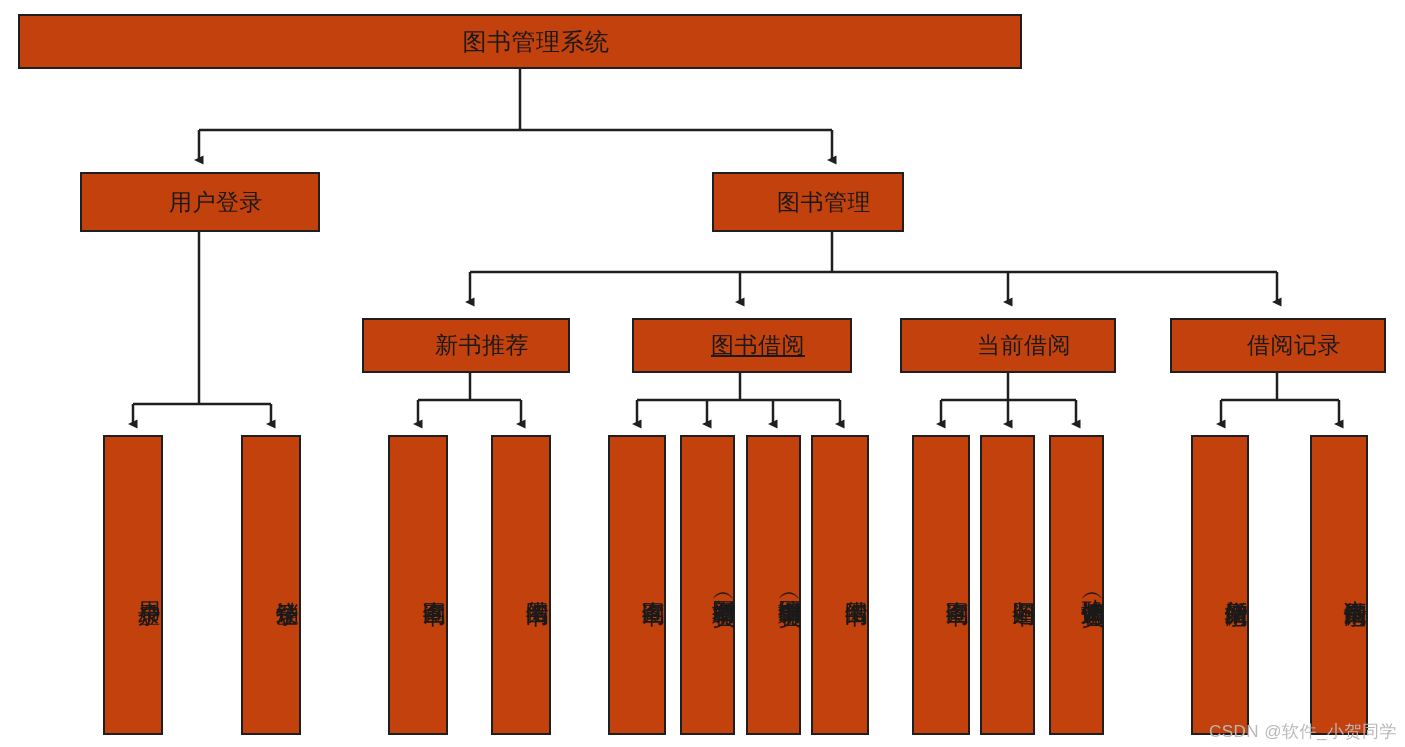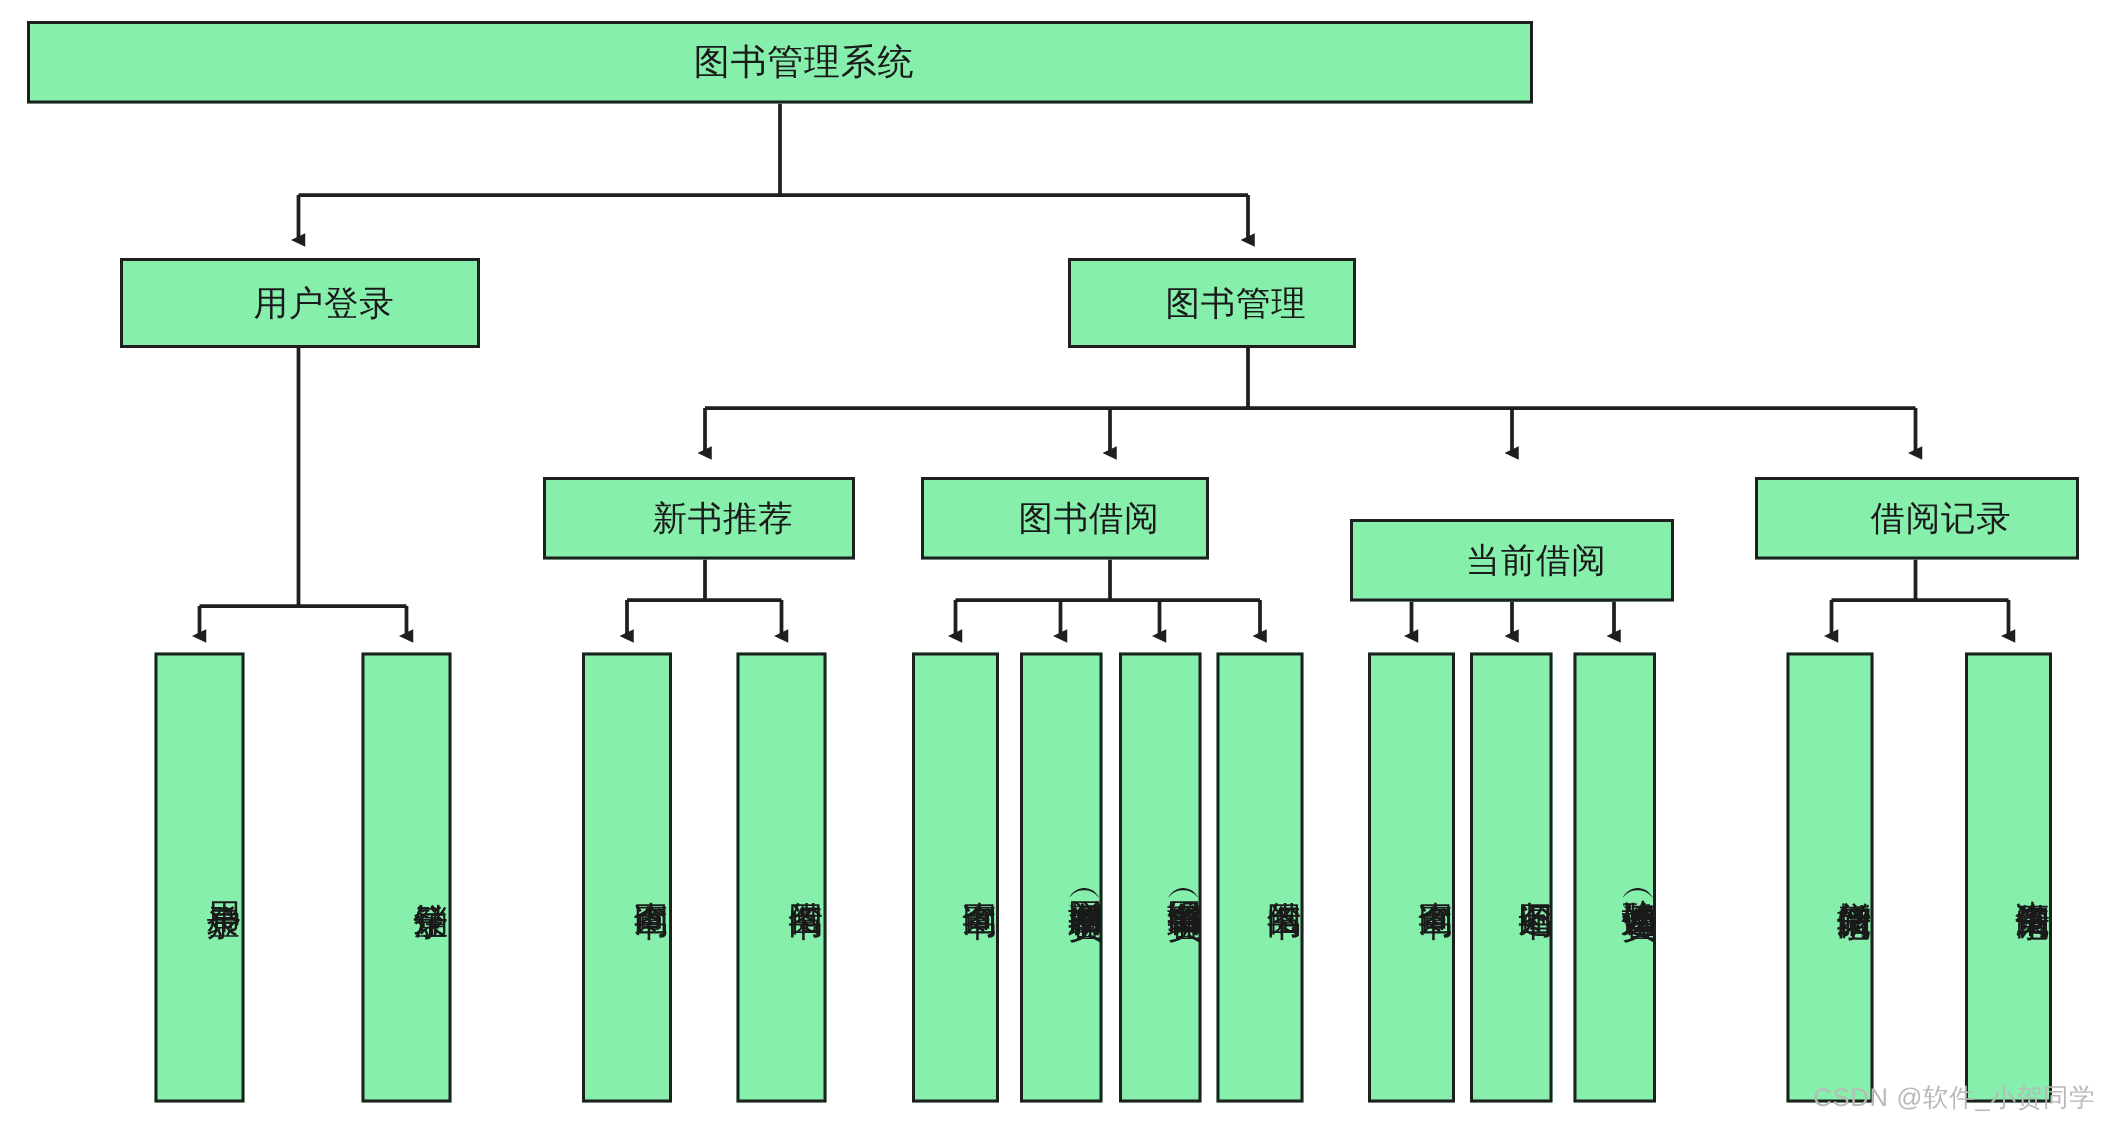--- a/index.html
+++ b/index.html
@@ -22,21 +22,21 @@
     position: absolute;
     left: 0;
     top: 0;
     width: 1405px;
     height: 747px;
   }
   .node-box {
     position: absolute;
     box-sizing: border-box;
     border: 2.5px solid #1f1f1f;
-    background: #86efac;
+    background: #c2410c;
     display: flex;
     align-items: center;
     justify-content: center;
     color: #1a1a1a;
     padding-left: 32px;
   }
   .node-box.horizontal .node-label {
     font-size: 23px;
     line-height: 1.15;
     letter-spacing: 0.5px;
@@ -132,24 +132,24 @@
   <div class="node-box horizontal" style="left:80px; top:172px; width:240px; height:60px;">
     <span class="node-label">用户登录</span>
   </div>
   <div class="node-box horizontal" style="left:712px; top:172px; width:192px; height:60px;">
     <span class="node-label">图书管理</span>
   </div>
 
   <div class="node-box horizontal" style="left:362px; top:318px; width:208px; height:55px;">
     <span class="node-label">新书推荐</span>
   </div>
-  <div class="node-box horizontal" style="left:614px; top:318px; width:192px; height:55px;">
+  <div class="node-box horizontal" style="left:632px; top:318px; width:220px; height:55px;text-decoration:underline;">
     <span class="node-label">图书借阅</span>
   </div>
-  <div class="node-box horizontal" style="left:900px; top:318px; width:216px; height:55px;margin-top:28px;">
+  <div class="node-box horizontal" style="left:900px; top:318px; width:216px; height:55px;">
     <span class="node-label">当前借阅</span>
   </div>
   <div class="node-box horizontal" style="left:1170px; top:318px; width:216px; height:55px;">
     <span class="node-label">借阅记录</span>
   </div>
 
   <div class="node-box vertical" style="left:103px; top:435px; width:60px; height:300px;">
     <span class="node-label">用户登录</span>
   </div>
   <div class="node-box vertical" style="left:241px; top:435px; width:60px; height:300px;">

